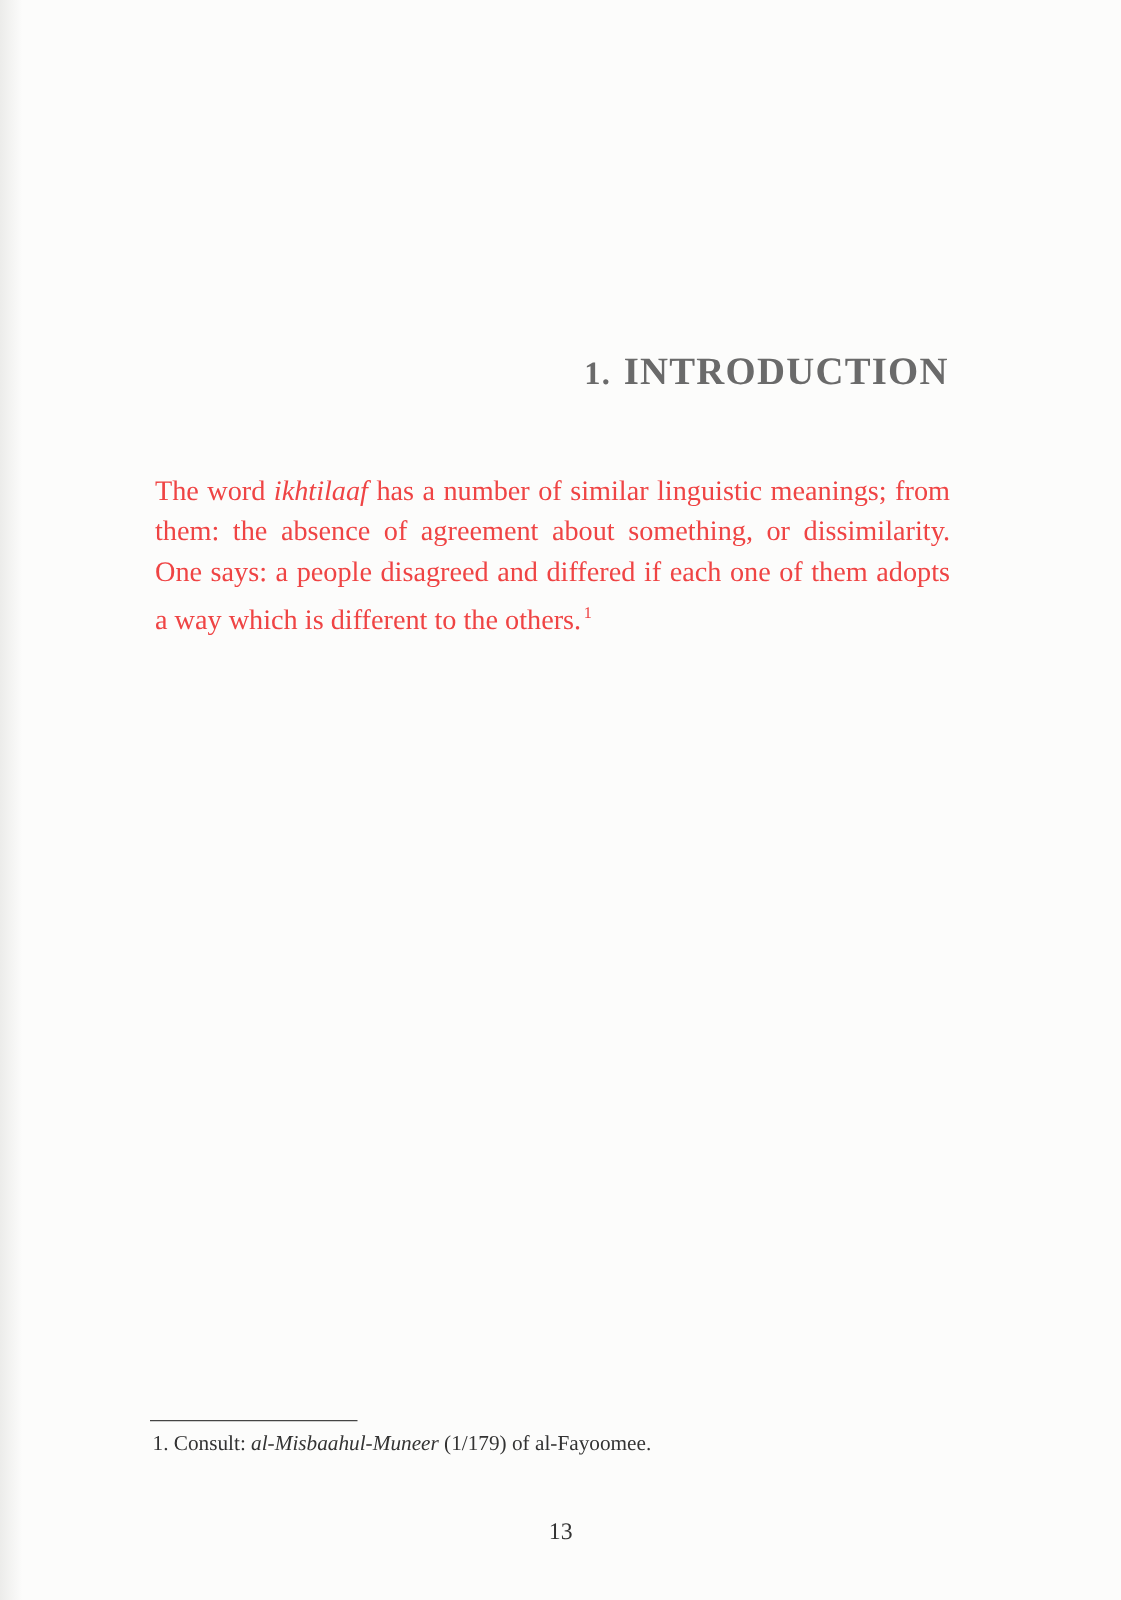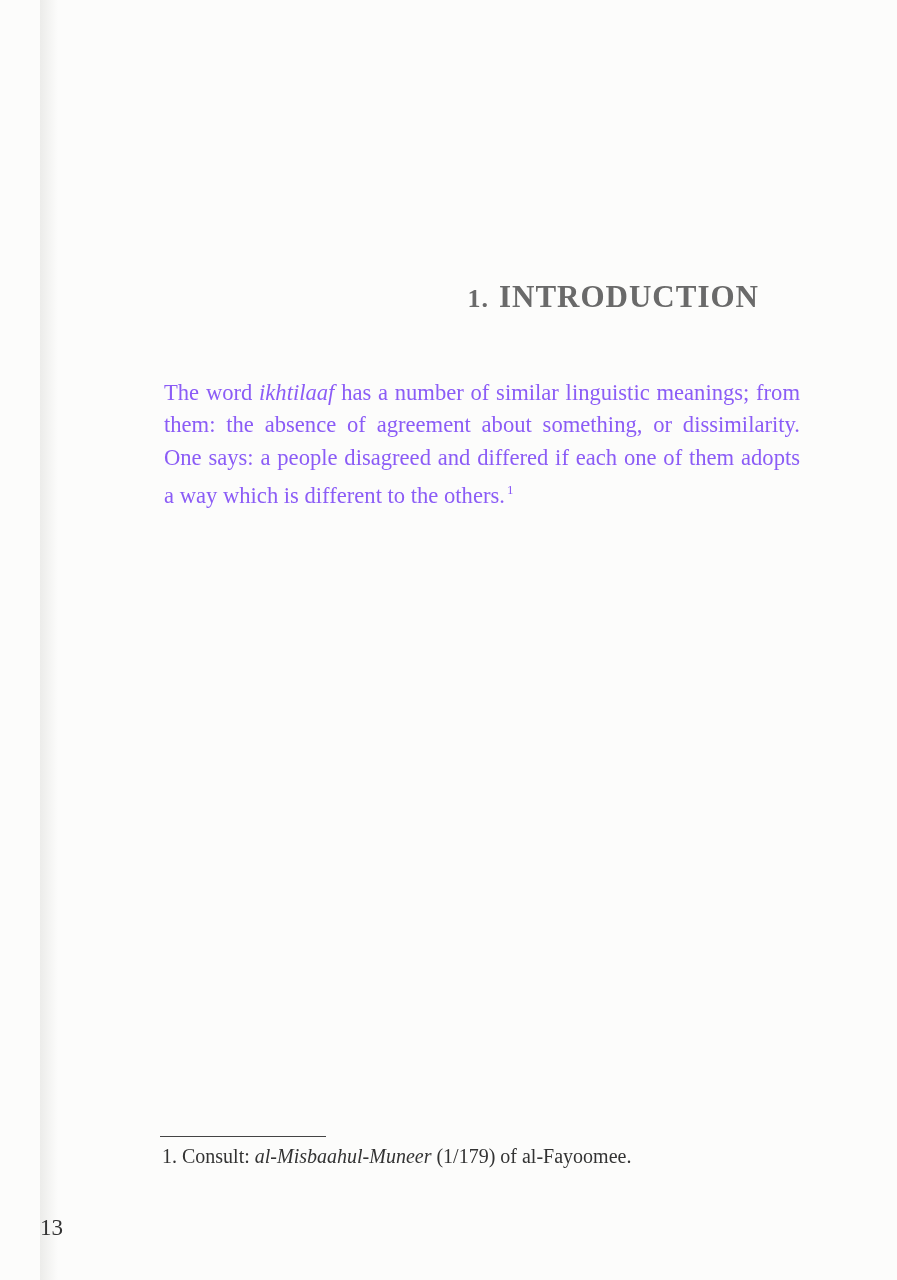--- a/index.html
+++ b/index.html
@@ -4,21 +4,21 @@
 <style>
   html, body { margin: 0; padding: 0; }
   body {
     width: 897px; height: 1280px;
     background: #fcfcfb;
     position: relative;
     overflow: hidden;
     font-family: "Liberation Serif", "DejaVu Serif", serif;
     color: #2b2b2b;
   }
-  .page { position: absolute; inset: 0; margin-left: 40px; }
+  .page { position: absolute; inset: 0; }
   .heading {
     position: absolute;
     right: 138px;
     top: 279px;
     font-family: "Liberation Serif", serif;
     font-weight: bold;
     font-size: 31px;
     letter-spacing: 1px;
     color: #6a6a6a;
     margin: 0;
@@ -26,47 +26,47 @@
   }
   .heading .num { font-size: 26px; margin-right: 10px; }
   .body-text {
     position: absolute;
     left: 124px;
     width: 636px;
     font-size: 22.6px;
     line-height: 32.4px;
     text-align: justify;
     margin: 0;
-    color: #8b5cf6;
+    color: #ef4444;
   }
   .para1 { top: 377px; }
   .para2 { top: 573px; }
   .body-text em { font-style: italic; }
   .sup { font-size: 13px; vertical-align: 9px; margin-left: 2px; }
   .fn-rule {
     position: absolute;
     left: 120px; top: 1136px;
     width: 166px; height: 1px;
     background: #444;
   }
   .footnote {
     position: absolute;
     left: 122px; top: 1145px;
-    font-size: 20px;
+    font-size: 17px;
     color: #333;
     margin: 0;
     white-space: nowrap;
   }
   .footnote em { font-style: italic; }
   .page-number {
     position: absolute;
     left: 0; right: 0;
     top: 1215px;
-    text-align: left;
-    font-size: 23px;
+    text-align: center;
+    font-size: 19px;
     color: #333;
     margin: 0;
   }
   .edge-shade {
     position: absolute; left: 0; top: 0; bottom: 0; width: 18px;
     background: linear-gradient(to right, #ececea, rgba(252,252,251,0));
   }
 </style>
 </head>
 <body>

